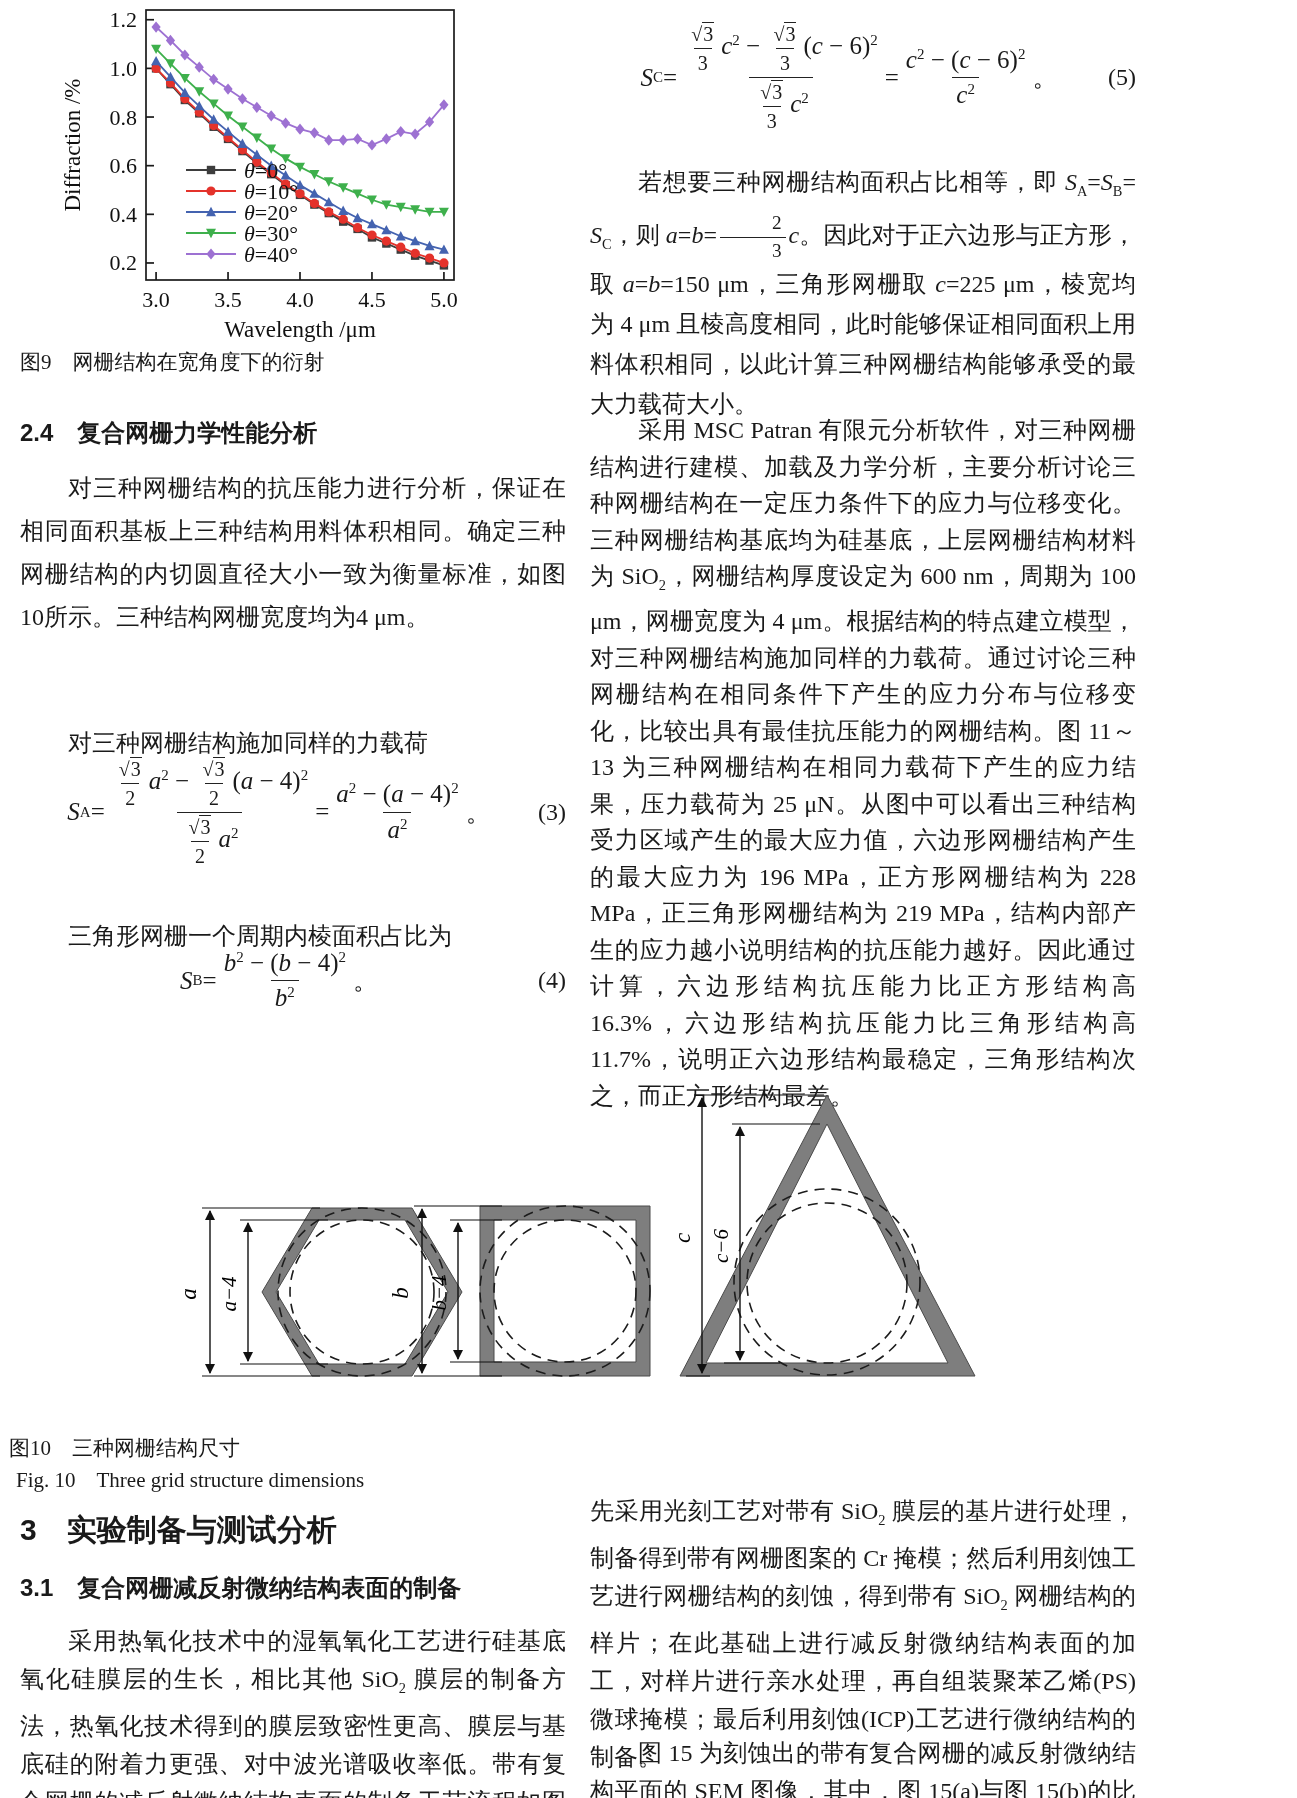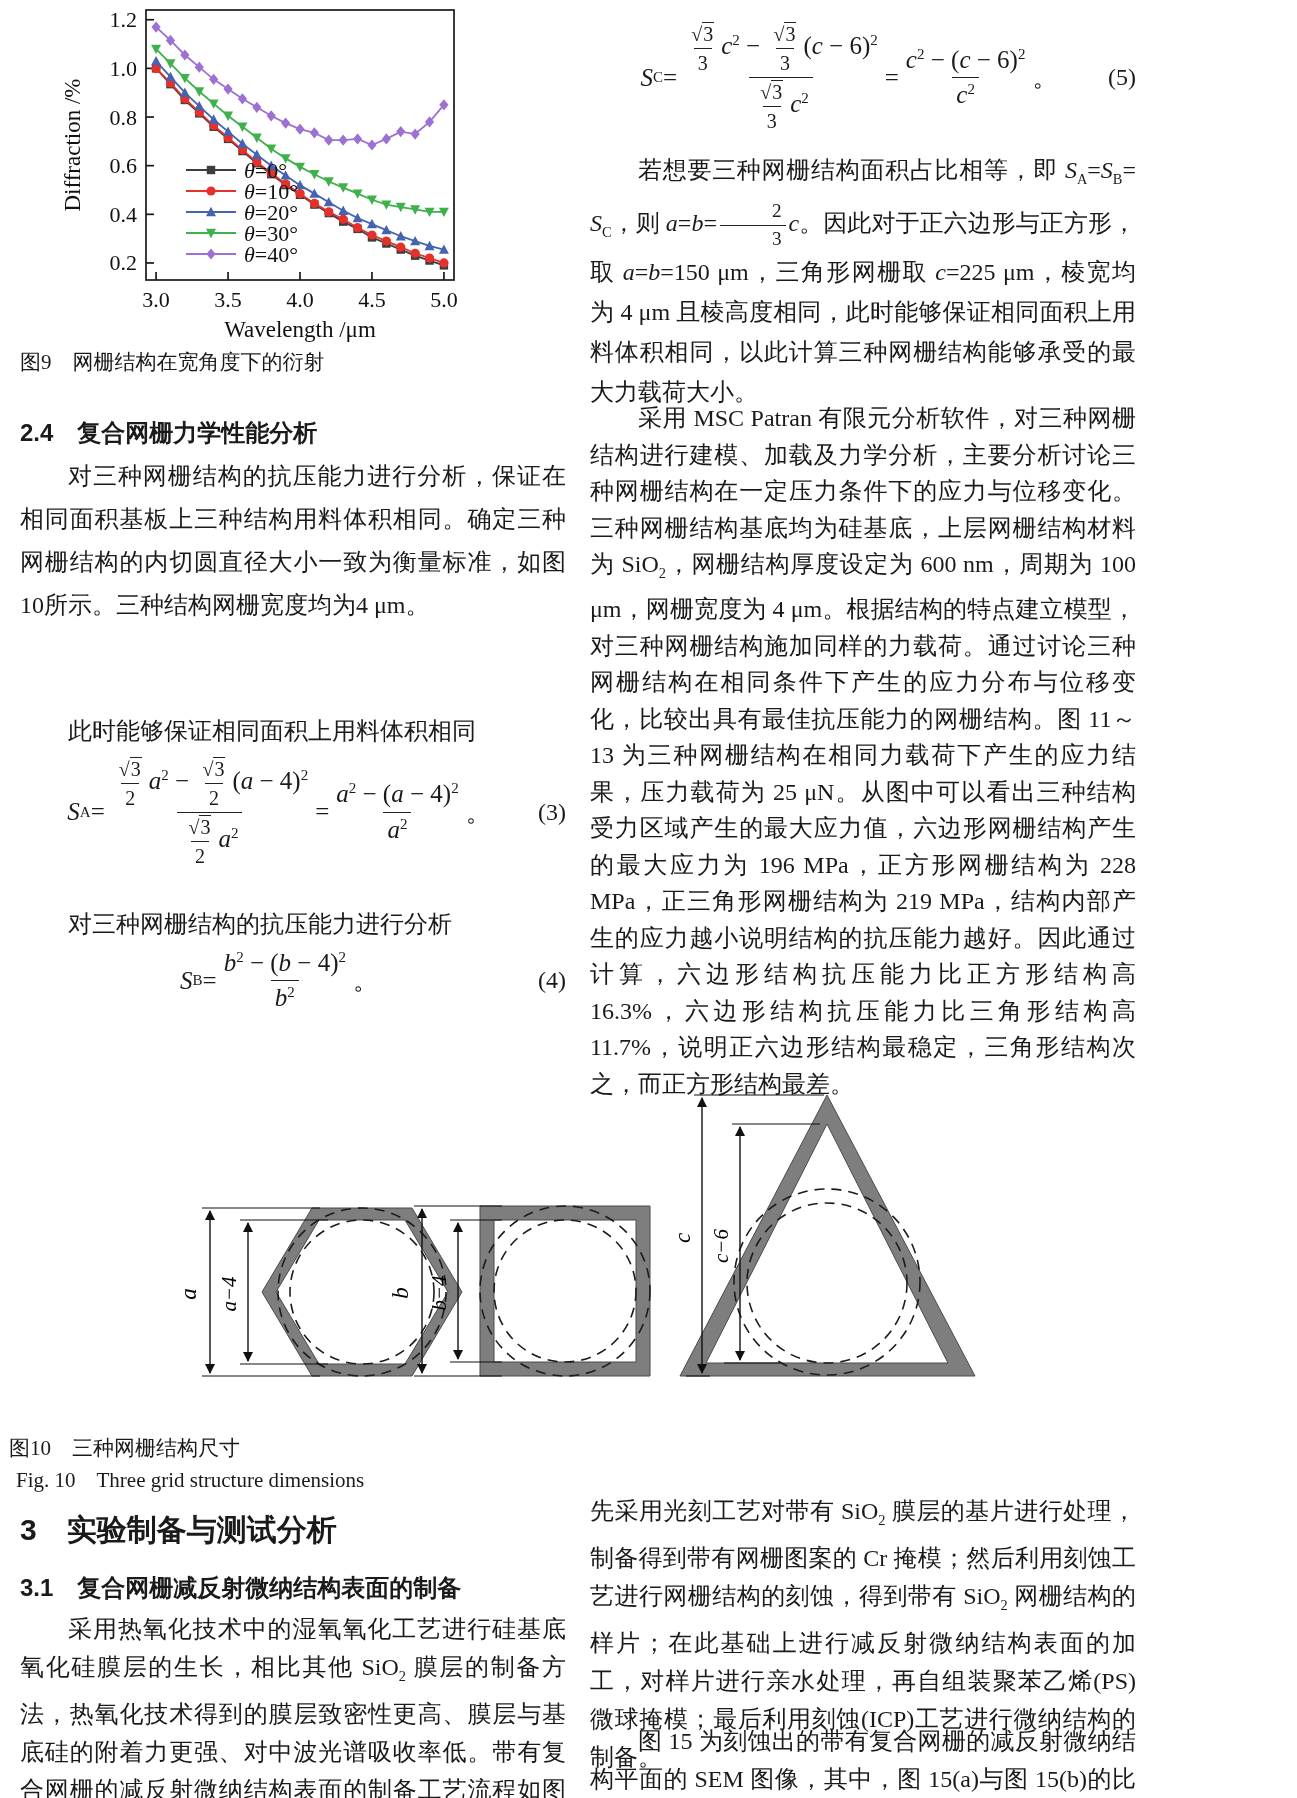--- a/index.html
+++ b/index.html
@@ -1,20 +1,20 @@
 <!DOCTYPE html>
 <html><head>
 <meta charset="utf-8">
 <style>
   html,body{margin:0;padding:0;background:#fff;}
   #page{position:relative;width:1297px;height:1798px;background:#ffffff;
         font-family:"Liberation Serif","DejaVu Serif",serif;color:#1a1a1a;overflow:hidden;}
   .abs{position:absolute;}
   .para{font-size:24px;line-height:38px;text-align:justify;}
-  .indent{text-indent:2em;}
+  .indent{text-indent:2em;margin-top:12px;}
   .cap{font-size:21px;text-align:left;}
   .hd{font-family:"Liberation Sans","DejaVu Sans",sans-serif;font-weight:700;}
   .eqrow{display:flex;align-items:center;font-size:25px;}
   .eqbody{flex:1;display:flex;justify-content:center;align-items:center;}
   .eqno{font-size:24px;}
   .fr{display:inline-flex;flex-direction:column;align-items:center;vertical-align:middle;
       margin:0 3px;text-align:center;line-height:1.3;}
   .fr>.nu{padding:0 4px 1px;}
   .fr>.de{border-top:1.7px solid #222;padding:1px 4px 0;}
   .fr.sm{font-size:.8em;}
@@ -180,21 +180,21 @@
       <polygon points="153,246.4 157.6,252 153,257.6 148.4,252" fill="#9d71d2"></polygon>
       <text x="186" y="260" font-size="22" fill="#111"><tspan font-style="italic">θ</tspan><tspan>=40°</tspan></text>
     </svg>
 
   <div class="abs cap" style="left:20px;top:348px;width:546px;">图9　网栅结构在宽角度下的衍射</div>
 
   <div class="abs hd" style="left:20px;top:417px;font-size:24px;text-align:right;">2.4　复合网栅力学性能分析</div>
 
   <div class="abs para indent" style="left:20px;top:455px;width:546px;line-height:43px;">对三种网栅结构的抗压能力进行分析，保证在相同面积基板上三种结构用料体积相同。确定三种网栅结构的内切圆直径大小一致为衡量标准，如图10所示。三种结构网栅宽度均为4 μm。</div>
 
-  <div class="abs para indent" style="left:20px;top:712px;width:546px;">此时能够保证相同面积上用料体积相同</div>
+  <div class="abs para indent" style="left:20px;top:712px;width:546px;">对三种网栅结构施加同样的力载荷</div>
 
   <div class="abs eqrow" style="left:20px;top:742px;width:546px;height:140px;">
     <span class="eqbody"><i>S</i><sub>A</sub> = <span class="fr">
           <span class="nu"><span class="fr sm">
               <span class="nu"><span class="rad">√<span class="ov">3</span></span></span>
               <span class="de">2</span>
             </span><i>a</i><sup>2</sup> − <span class="fr sm">
               <span class="nu"><span class="rad">√<span class="ov">3</span></span></span>
               <span class="de">2</span>
             </span>(<i>a</i> − 4)<sup>2</sup></span>
@@ -202,21 +202,21 @@
               <span class="nu"><span class="rad">√<span class="ov">3</span></span></span>
               <span class="de">2</span>
             </span><i>a</i><sup>2</sup></span>
         </span> = <span class="fr">
           <span class="nu"><i>a</i><sup>2</sup> − (<i>a</i> − 4)<sup>2</sup></span>
           <span class="de"><i>a</i><sup>2</sup></span>
         </span>。</span>
     <span class="eqno">(3)</span>
   </div>
 
-  <div class="abs para indent" style="left:20px;top:905px;width:546px;">对三种网栅结构的抗压能力进行分析</div>
+  <div class="abs para indent" style="left:20px;top:905px;width:546px;">三角形网栅一个周期内棱面积占比为</div>
 
   <div class="abs eqrow" style="left:20px;top:938px;width:546px;height:85px;">
     <span class="eqbody"><i>S</i><sub>B</sub> = <span class="fr">
           <span class="nu"><i>b</i><sup>2</sup> − (<i>b</i> − 4)<sup>2</sup></span>
           <span class="de"><i>b</i><sup>2</sup></span>
         </span>。</span>
     <span class="eqno">(4)</span>
   </div>
 
 

